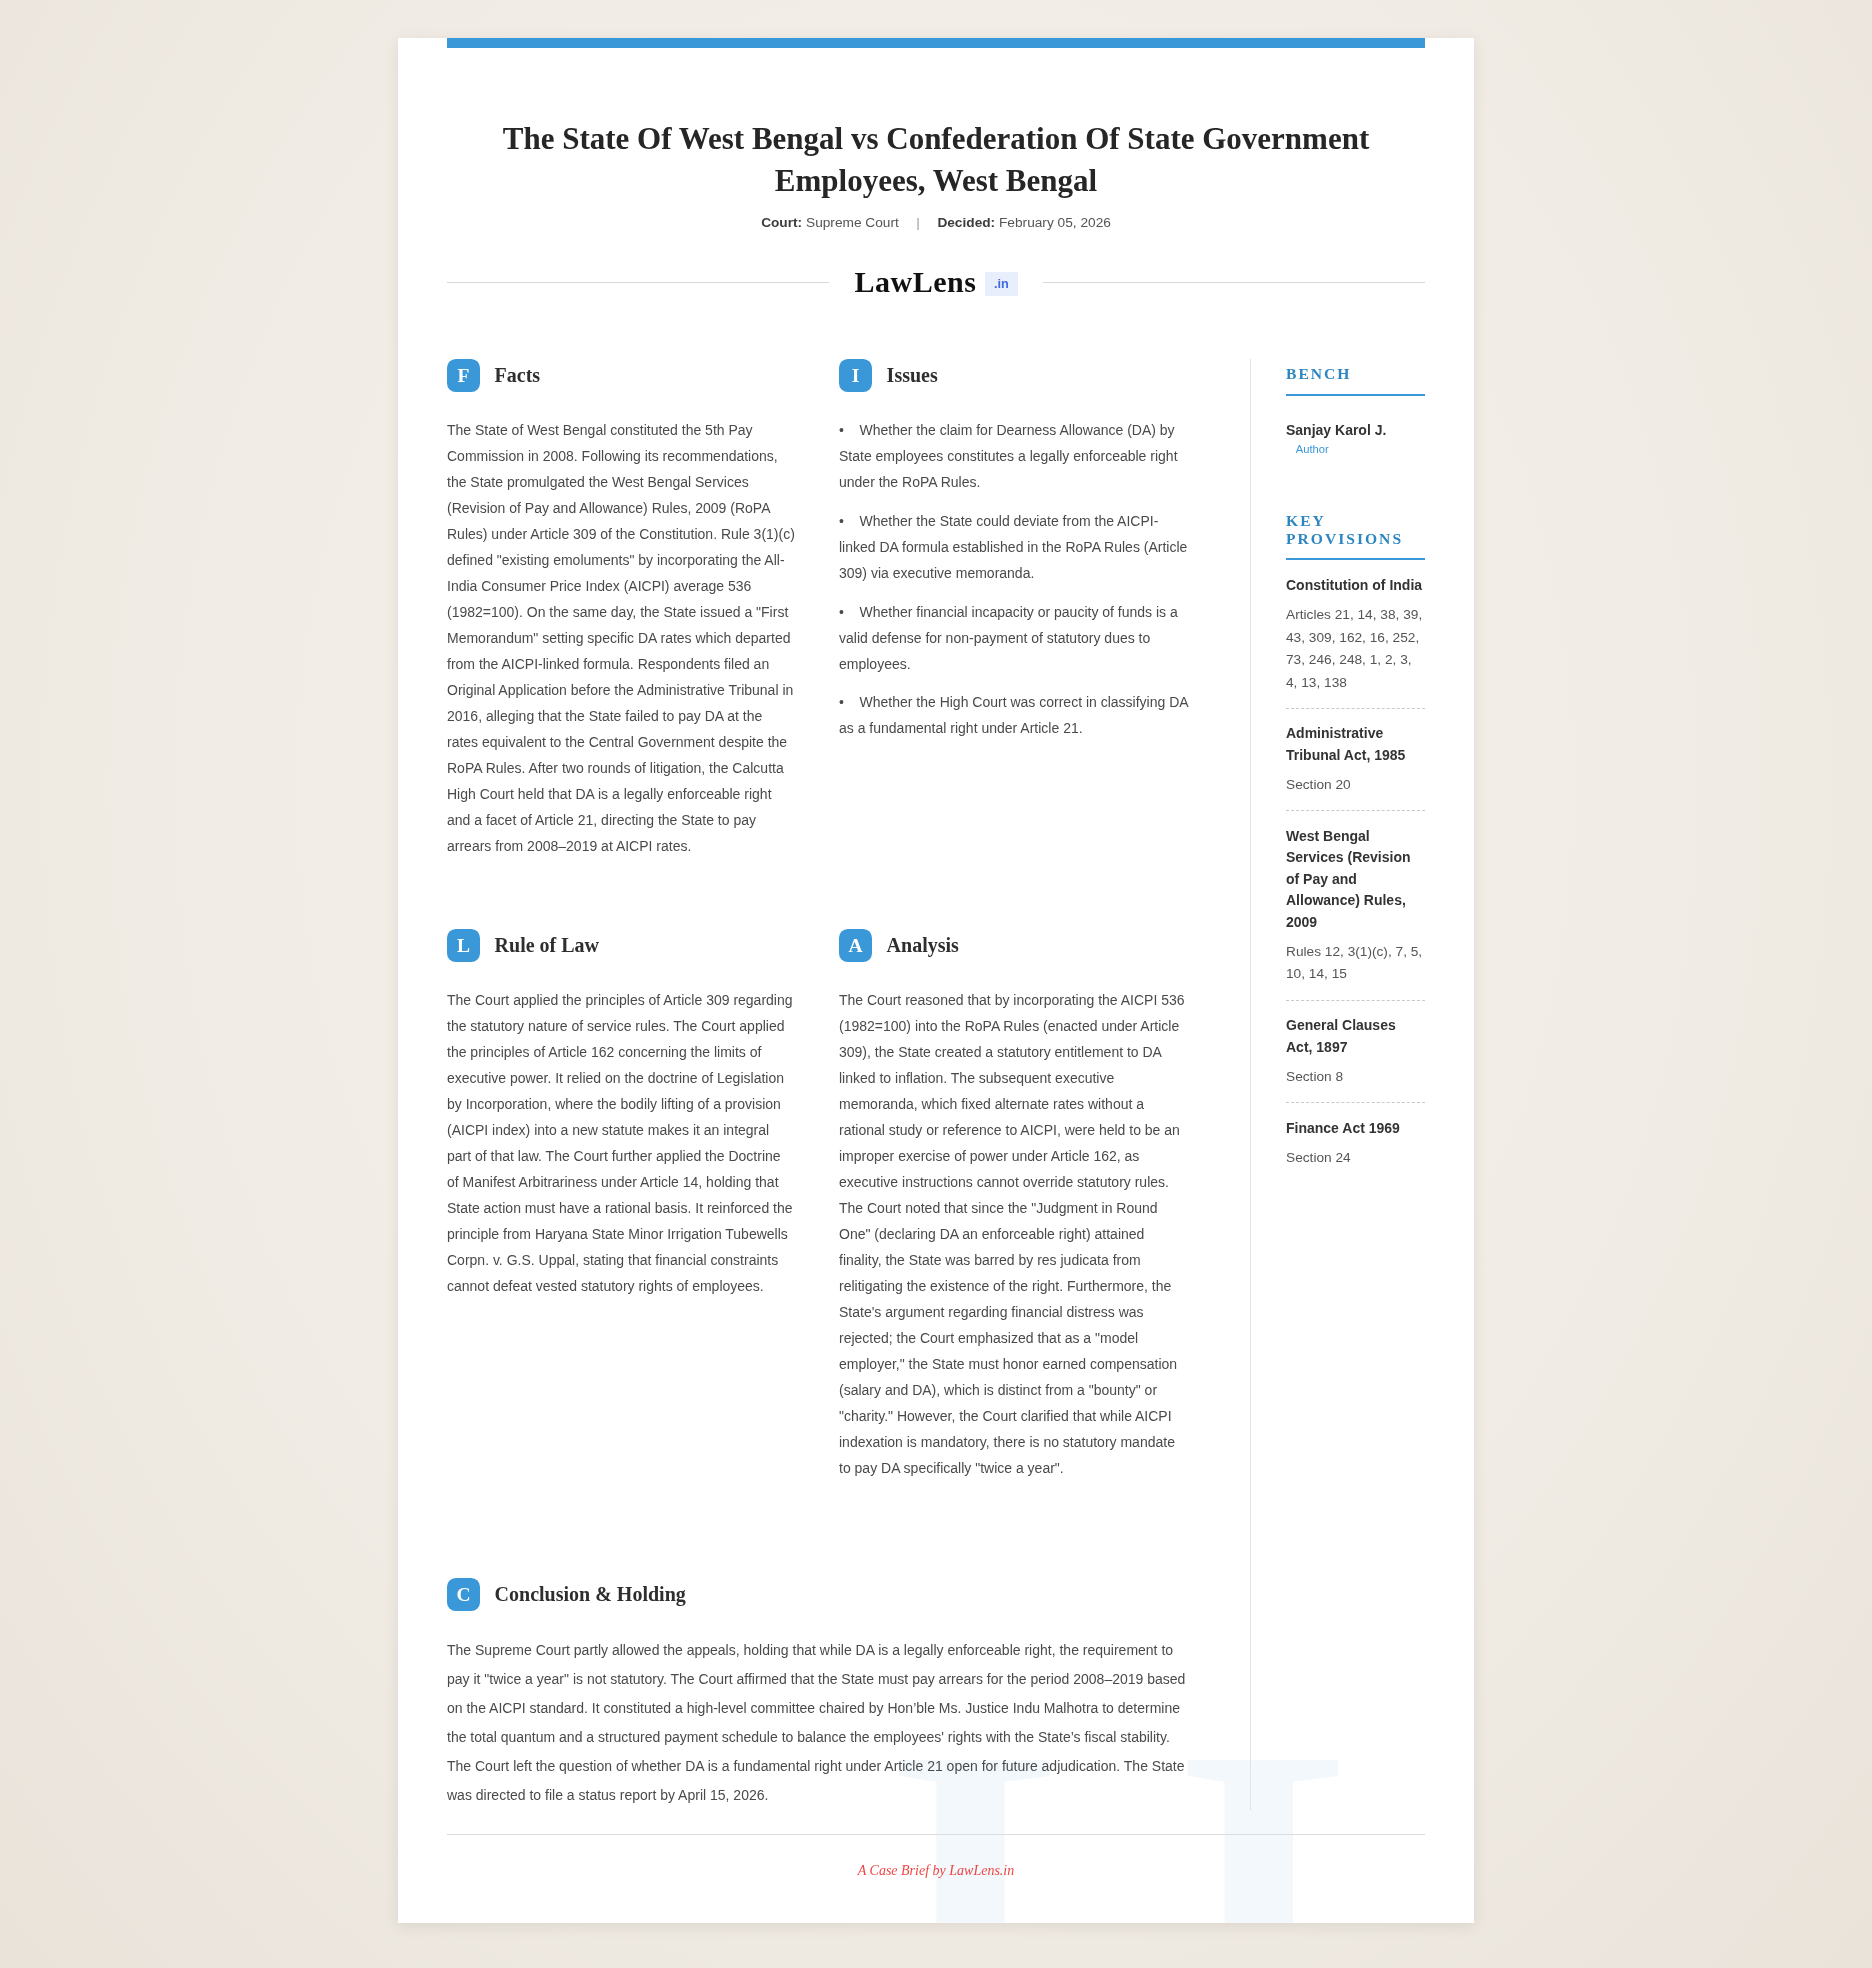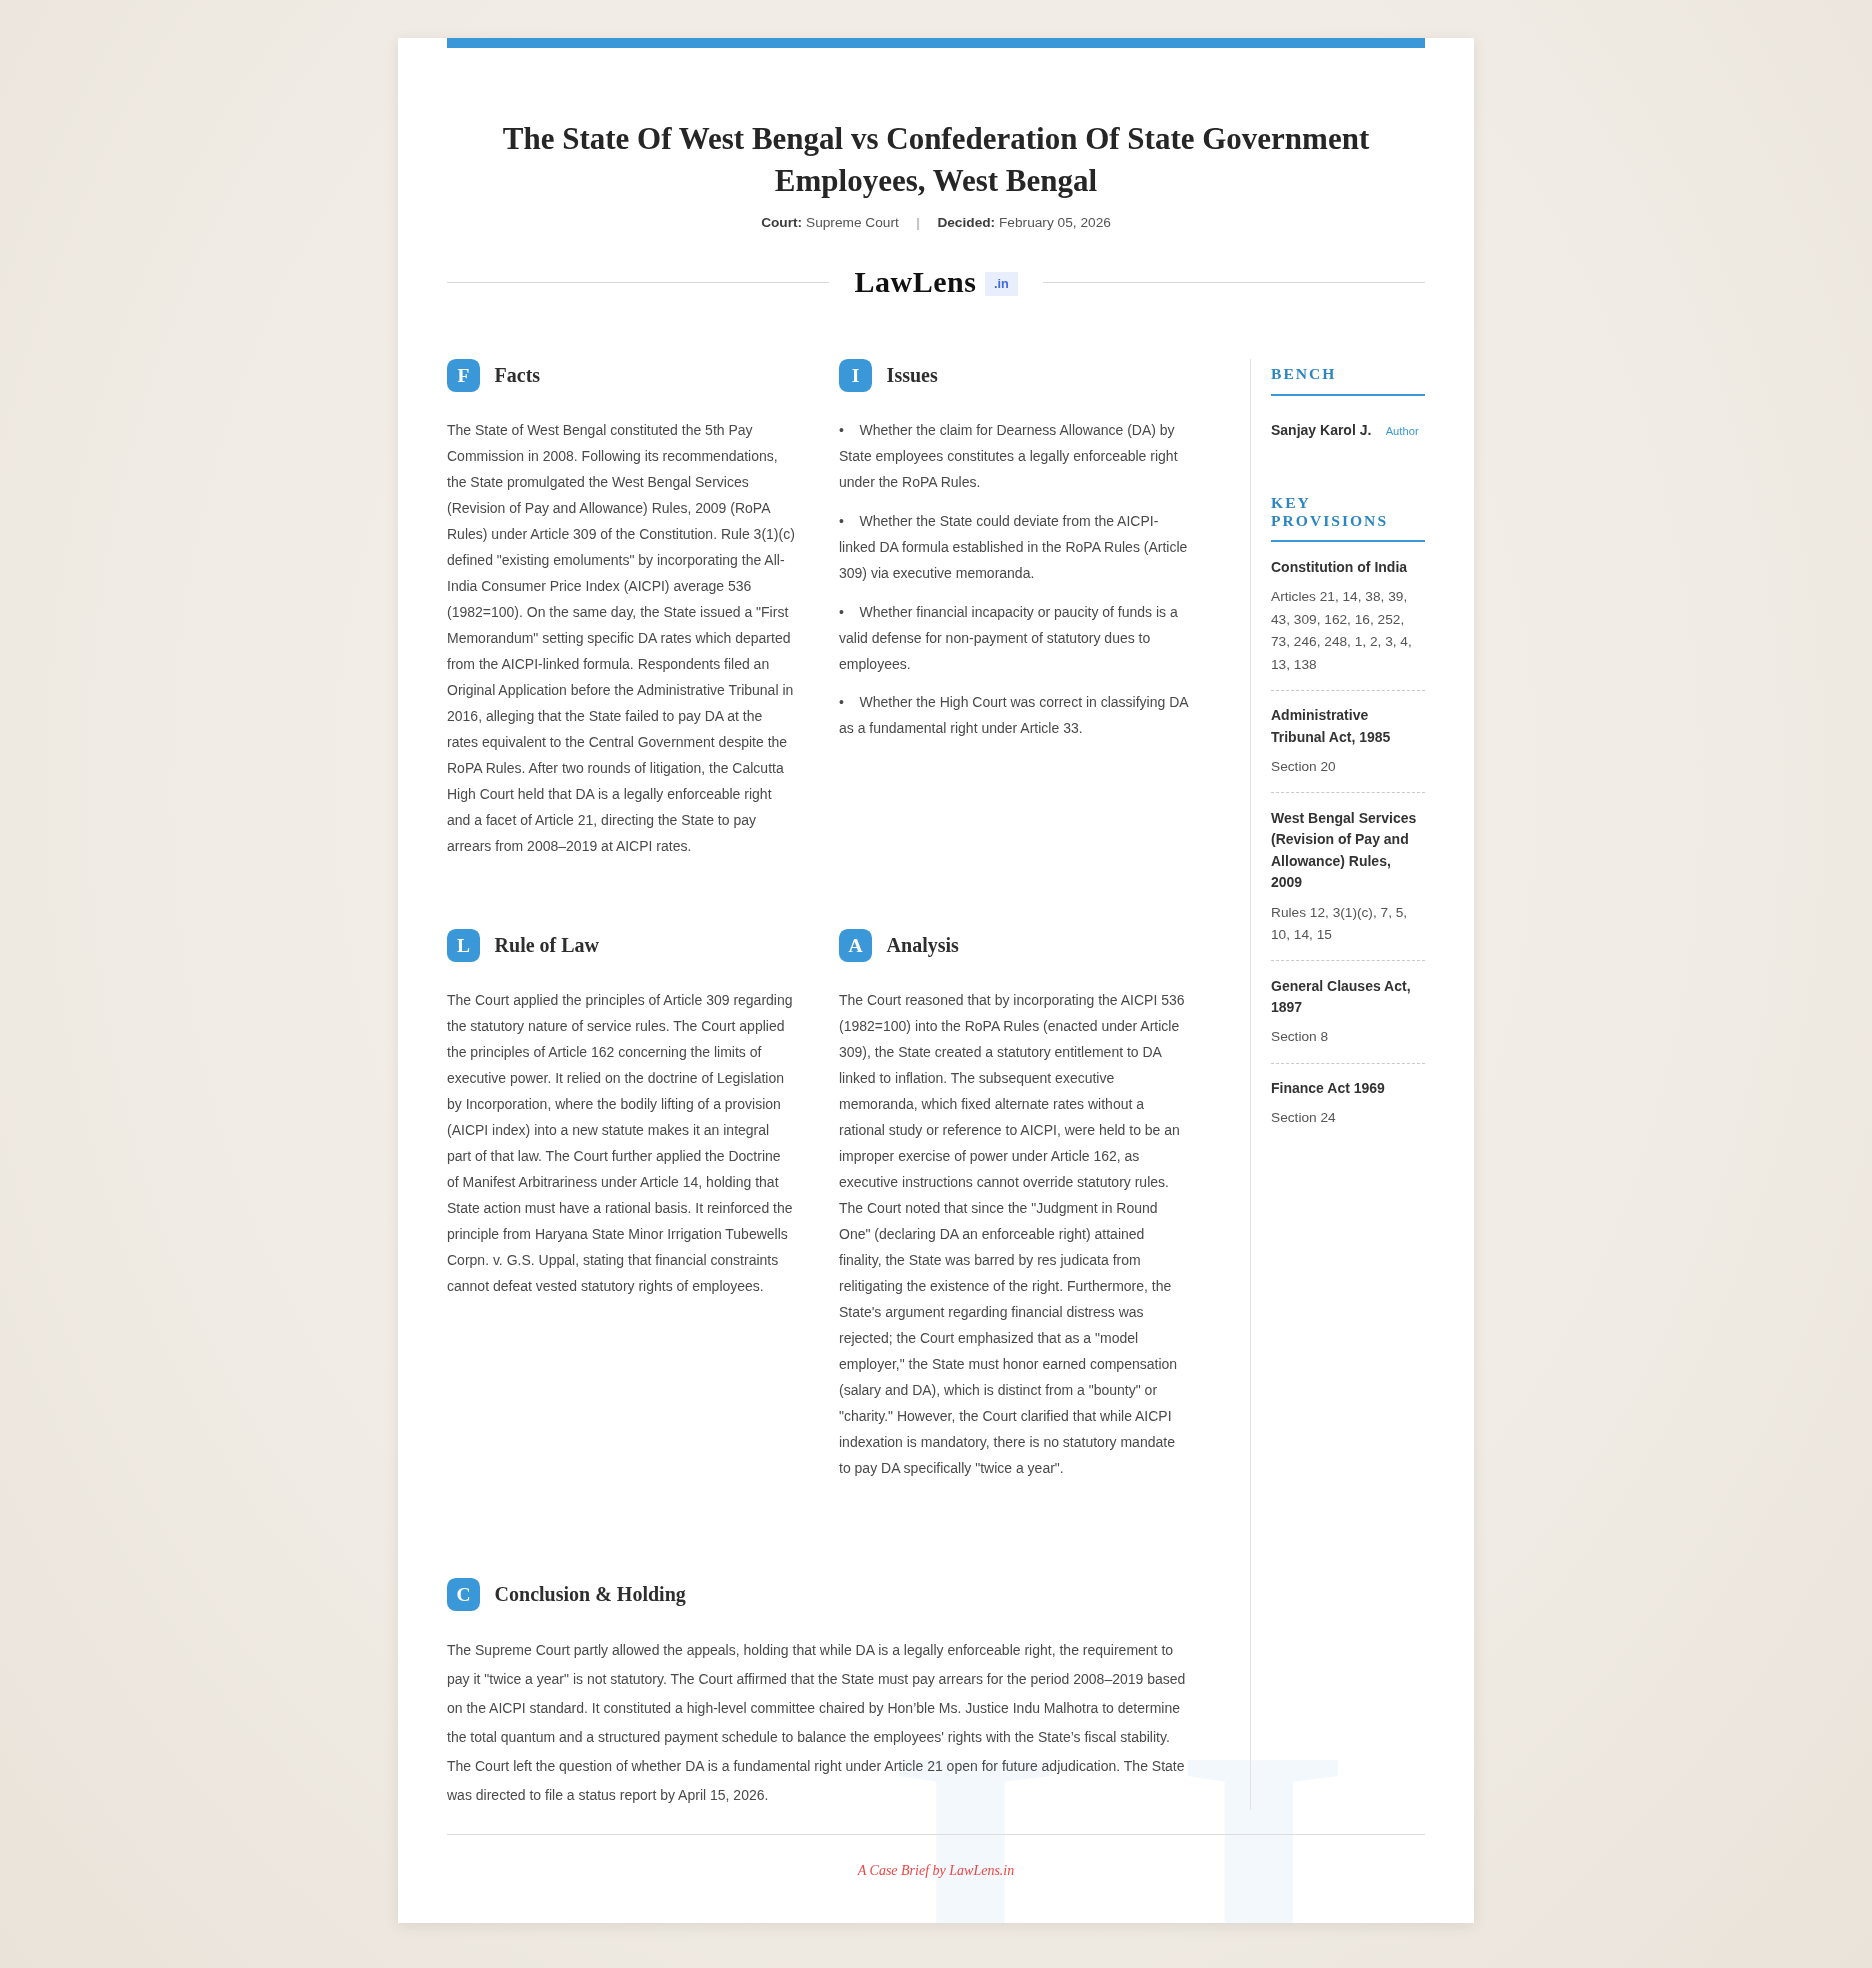--- a/index.html
+++ b/index.html
@@ -128,21 +128,21 @@
     display: inline-block;
     margin-right: 15.6px;
     color: #4a4a4a;
   }
   .conclusion { grid-column: 1 / -1; margin-top: 27px; }
   .conclusion p.body { line-height: 29px; }
   
   .sidebar {
     flex: 1;
     border-left: 1px solid #e3e3e3;
-    padding-left: 20px;
+    padding-left: 35px;
     padding-top: 5.9px;
   }
   .side-heading {
     font-family: "Liberation Serif", "DejaVu Serif", serif;
     font-size: 15.6px;
     font-weight: 700;
     letter-spacing: 2px;
     color: #2e86c1;
     padding-bottom: 10.7px;
     border-bottom: 2.9px solid #3b98d8;
@@ -220,21 +220,21 @@
 
       <section class="section">
         <div class="section-head">
           <span class="badge">I</span>
           <span class="section-title">Issues</span>
         </div>
         <div class="bullets">
           <p class="bullet"><span class="dot">•</span><span>Whether the claim for Dearness Allowance (DA) by State employees constitutes a legally enforceable right under the RoPA Rules.</span></p>
           <p class="bullet"><span class="dot">•</span><span>Whether the State could deviate from the AICPI-linked DA formula established in the RoPA Rules (Article 309) via executive memoranda.</span></p>
           <p class="bullet"><span class="dot">•</span><span>Whether financial incapacity or paucity of funds is a valid defense for non-payment of statutory dues to employees.</span></p>
-          <p class="bullet"><span class="dot">•</span><span>Whether the High Court was correct in classifying DA as a fundamental right under Article 33.</span></p>
+          <p class="bullet"><span class="dot">•</span><span>Whether the High Court was correct in classifying DA as a fundamental right under Article 21.</span></p>
         </div>
       </section>
 
       <section class="section">
         <div class="section-head">
           <span class="badge">L</span>
           <span class="section-title">Rule of Law</span>
         </div>
         <p class="body">The Court applied the principles of Article 309 regarding the statutory nature of service rules. The Court applied the principles of Article 162 concerning the limits of executive power. It relied on the doctrine of Legislation by Incorporation, where the bodily lifting of a provision (AICPI index) into a new statute makes it an integral part of that law. The Court further applied the Doctrine of Manifest Arbitrariness under Article 14, holding that State action must have a rational basis. It reinforced the principle from Haryana State Minor Irrigation Tubewells Corpn. v. G.S. Uppal, stating that financial constraints cannot defeat vested statutory rights of employees.</p>
       </section>

